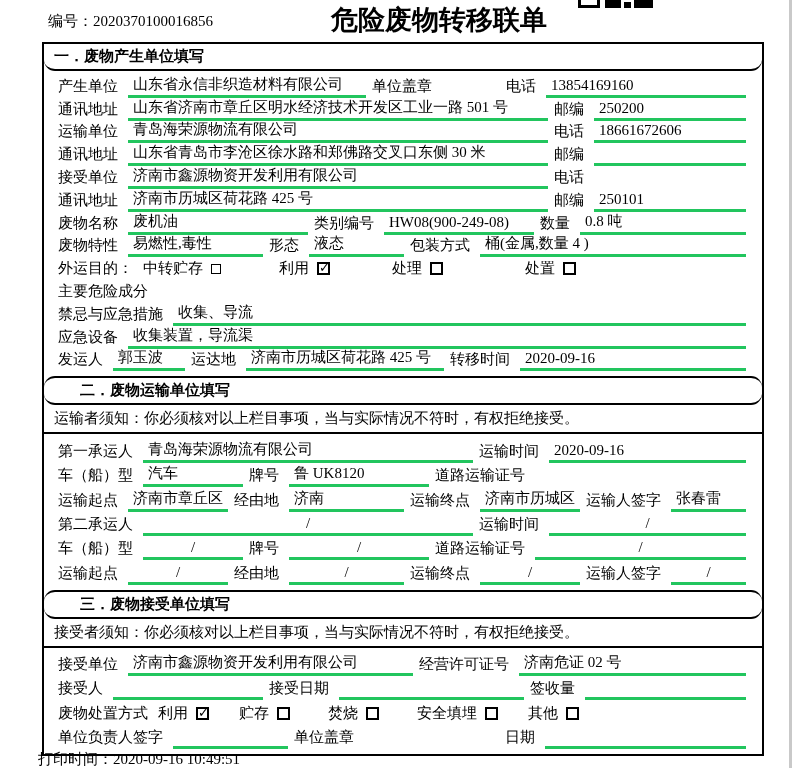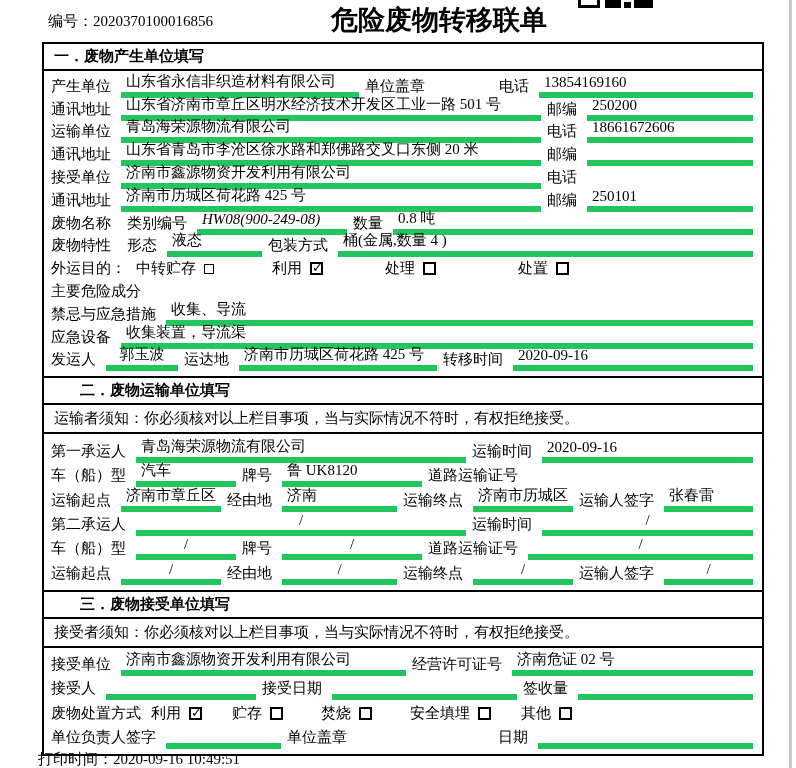--- a/index.html
+++ b/index.html
@@ -13,29 +13,29 @@
   
   .fragment{position:absolute;left:578px;top:0;height:8px;display:flex;align-items:flex-start;}
   .frag-box{width:22px;height:8px;border:3px solid #000;border-top:none;box-sizing:border-box;margin-right:5px;}
   .frag-solid{height:8px;background:#000;margin-right:3px;}
   .fs1{width:16px;} .fs2{width:7px;height:6px;margin-top:2px;} .fs3{width:19px;}
   
   .scroll-strip{position:absolute;right:4px;top:0;width:3px;height:768px;background:#c9c9c9;}
   
   .form-table{position:absolute;left:42px;top:42px;width:722px;box-sizing:border-box;
     border:2px solid #000;background:#fff;}
-  .sec-header{font-weight:bold;font-size:15px;padding:3px 10px 3px;border-bottom:2px solid #000;white-space:nowrap;}
+  .sec-header{font-weight:bold;font-size:15px;padding:3px 10px 3px;border-bottom:2px solid #000;white-space:nowrap;border-radius:11px;}
   .section:not(:first-child) .sec-header{border-top:2px solid #000;padding-left:36px;}
   .notice{font-size:15px;padding:4px 10px 4px;border-bottom:2px solid #000;white-space:nowrap;}
-  .rows{padding:4px 7px 5px;}
+  .rows{padding:4px 14px 5px;}
   .row{display:flex;align-items:flex-end;font-size:15px;height:22.8px;}
   .section.s1 .row,.section.s2 .row{height:24.4px;}
   .lbl{white-space:nowrap;margin-right:10px;padding-bottom:2px;}
   .lbl:not(:first-child){margin-left:6px;}
-  .val{border-bottom:6px solid #22c55e;padding:0 5px 1px;white-space:nowrap;box-sizing:border-box;
+  .val{border-bottom:3px solid #22c55e;padding:0 5px 1px;white-space:nowrap;box-sizing:border-box;
     flex:0 0 auto;overflow:hidden;min-height:19px;}
   .val.flex{flex:1 1 auto;margin-right:2px;}
   .val.center{text-align:center;}
   .gap{flex:0 0 auto;}
   .chk{white-space:nowrap;display:inline-flex;align-items:center;padding-bottom:2px;}
   .cbx{display:inline-block;width:13px;height:13px;border:2px solid #000;margin-left:8px;
     position:relative;box-sizing:border-box;}
   .cbx.small{width:10px;height:10px;border-width:1.5px;}
   .cbx.checked::after{content:"\2713";position:absolute;left:0px;top:-4px;font-size:13px;font-weight:bold;
     font-family:"DejaVu Sans",sans-serif;}
@@ -76,44 +76,46 @@
           <span class="val flex">250200</span>
         </div>
         <div class="row">
           <span class="lbl">运输单位</span>
           <span class="val" style="width: 420px;">青岛海荣源物流有限公司</span>
           <span class="lbl">电话</span>
           <span class="val flex">18661672606</span>
         </div>
         <div class="row">
           <span class="lbl">通讯地址</span>
-          <span class="val" style="width: 420px;">山东省青岛市李沧区徐水路和郑佛路交叉口东侧 20 米</span>
+          <span class="val" style="width: 420px;">山东省青岛市李沧区徐水路和郑佛路交叉口东侧 30 米</span>
           <span class="lbl">邮编</span>
           <span class="val flex"></span>
         </div>
         <div class="row">
           <span class="lbl">接受单位</span>
           <span class="val" style="width: 420px;">济南市鑫源物资开发利用有限公司</span>
           <span class="lbl">电话</span>
         </div>
         <div class="row">
           <span class="lbl">通讯地址</span>
           <span class="val" style="width: 420px;">济南市历城区荷花路 425 号</span>
           <span class="lbl">邮编</span>
           <span class="val flex">250101</span>
         </div>
         <div class="row">
           <span class="lbl">废物名称</span>
+          <span class="val" style="width: 180px;">废机油</span>
           <span class="lbl">类别编号</span>
-          <span class="val" style="width: 150px; font-style: italic;">HW08(900-249-08)</span>
+          <span class="val" style="width: 150px;">HW08(900-249-08)</span>
           <span class="lbl">数量</span>
           <span class="val flex">0.8 吨</span>
         </div>
         <div class="row">
           <span class="lbl">废物特性</span>
+          <span class="val" style="width: 135px;">易燃性,毒性</span>
           <span class="lbl">形态</span>
           <span class="val" style="width: 95px;">液态</span>
           <span class="lbl">包装方式</span>
           <span class="val flex">桶(金属,数量  4 )</span>
         </div>
         <div class="row">
           <span class="lbl">外运目的：</span>
           <span class="chk">
             <span class="chk-label">中转贮存</span>
             <span class="cbx small"></span>
@@ -140,21 +142,21 @@
         <div class="row">
           <span class="lbl">禁忌与应急措施</span>
           <span class="val flex">收集、导流</span>
         </div>
         <div class="row">
           <span class="lbl">应急设备</span>
           <span class="val flex">收集装置，导流渠</span>
         </div>
         <div class="row">
           <span class="lbl">发运人</span>
-          <span class="val" style="width: 72px; text-align: center;">郭玉波</span>
+          <span class="val" style="width: 72px;">郭玉波</span>
           <span class="lbl">运达地</span>
           <span class="val" style="width: 198px;">济南市历城区荷花路 425 号</span>
           <span class="lbl">转移时间</span>
           <span class="val flex">2020-09-16</span>
         </div>
       </div>
     </div>
     <div class="section s1">
       <div class="sec-header">二．废物运输单位填写</div>
       <div class="notice">运输者须知：你必须核对以上栏目事项，当与实际情况不符时，有权拒绝接受。</div>

